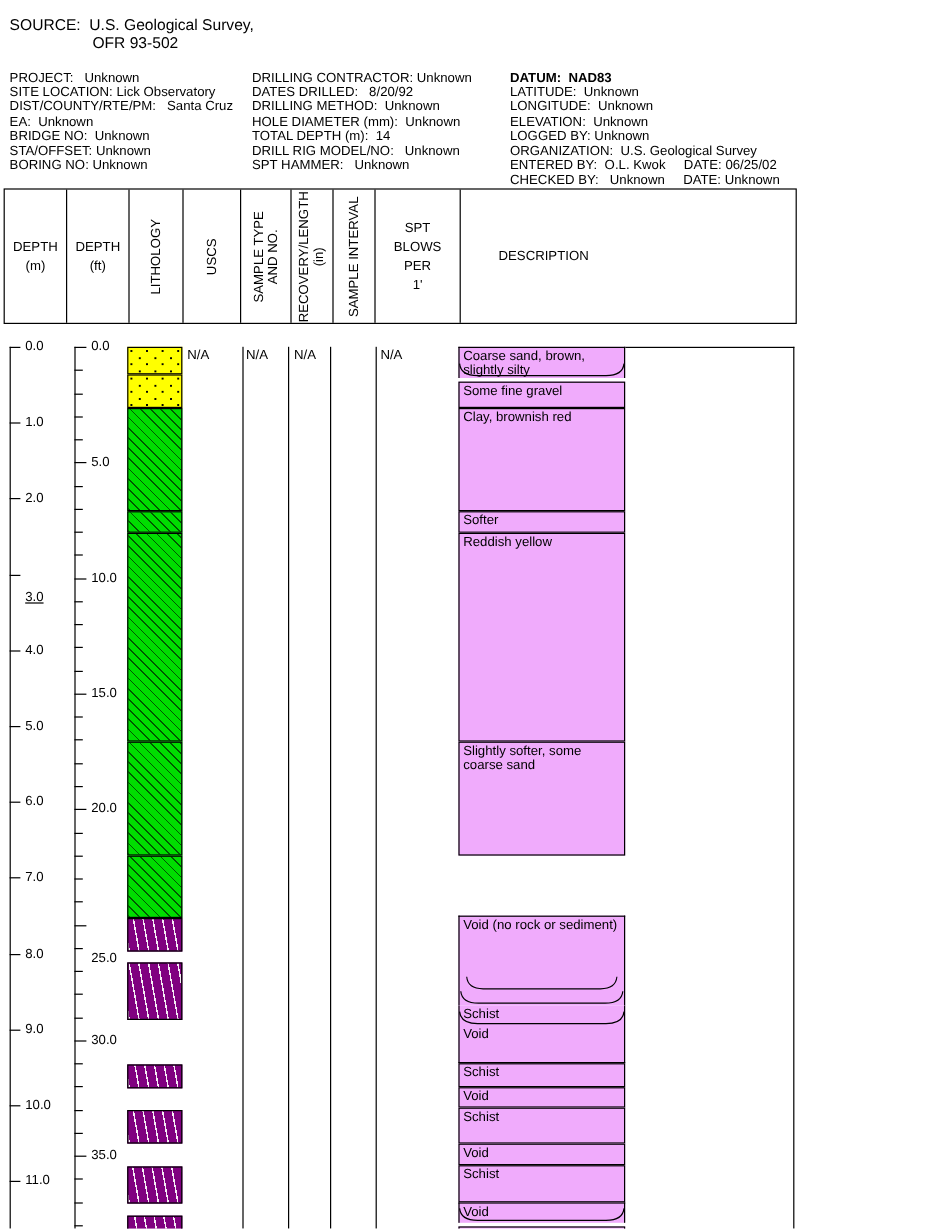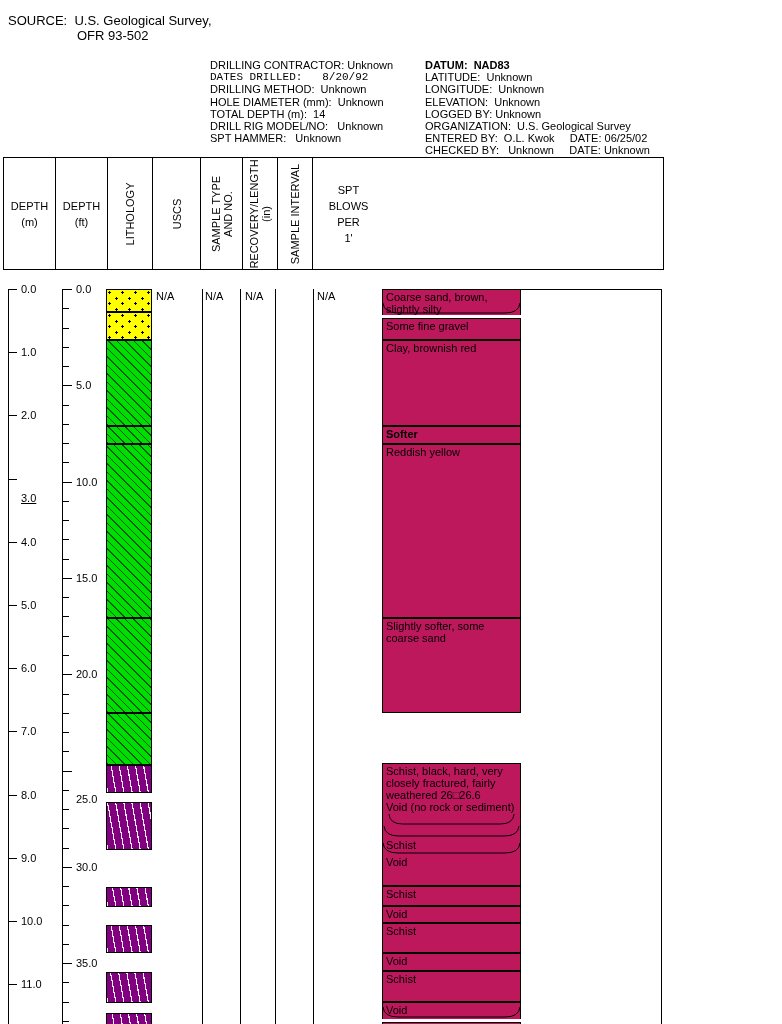--- a/index.html
+++ b/index.html
@@ -20,37 +20,46 @@
   .band{position:absolute;left:106px;width:46px;border:1px solid #000;box-sizing:border-box;}
   .band.sand{background-color:#FFFF00;
      background-image:radial-gradient(circle,#000 0 1.1px,transparent 1.2px),
                       radial-gradient(circle,#000 0 1.1px,transparent 1.2px);
      background-size:13px 11px,13px 11px;background-position:3px 3px,9px 8px;}
   .band.clay{background-color:#00DD00;
      background-image:repeating-linear-gradient(45deg,rgba(0,0,0,.6) 0 1px,transparent 1px 6px);}
   .band.schist{background-color:#800080;
      background-image:repeating-linear-gradient(80deg,rgba(255,255,255,.92) 0 1.2px,transparent 1.2px 8px);}
   .desc-box{position:absolute;left:382px;width:139px;border:1px solid #000;box-sizing:border-box;
-     background:#be185d;padding:1px 3px;line-height:12px;}
+     background:#f0abfc;padding:1px 3px;line-height:12px;}
   .tick{position:absolute;height:1px;background:#000;}
   .ticklabel{position:absolute;height:14px;line-height:14px;}
 </style>
 </head>
 <body>
 
 <div id="page">
 
   <div style="position:absolute;left:8px;top:13px;font-size:13px;">
     <div class="pre">SOURCE:  U.S. Geological Survey,</div>
     <div class="pre" style="padding-left:69px;">OFR 93-502</div>
   </div>
 
+  <div id="info-left" style="position:absolute;left:8px;top:59px;line-height:12.2px;">
+      <div style="white-space: pre;">PROJECT:   Unknown</div>
+      <div style="white-space: pre;">SITE LOCATION: Lick Observatory</div>
+      <div style="white-space: pre;">DIST/COUNTY/RTE/PM:   Santa Cruz</div>
+      <div style="white-space: pre;">EA:  Unknown</div>
+      <div style="white-space: pre;">BRIDGE NO:  Unknown</div>
+      <div style="white-space: pre;">STA/OFFSET: Unknown</div>
+      <div style="white-space: pre;">BORING NO: Unknown</div>
+    </div>
   <div id="info-middle" style="position:absolute;left:210px;top:59px;line-height:12.2px;">
       <div style="white-space: pre;">DRILLING CONTRACTOR: Unknown</div>
-      <div style="white-space: pre; font-family: Liberation Mono, monospace;">DATES DRILLED:   8/20/92</div>
+      <div style="white-space: pre;">DATES DRILLED:   8/20/92</div>
       <div style="white-space: pre;">DRILLING METHOD:  Unknown</div>
       <div style="white-space: pre;">HOLE DIAMETER (mm):  Unknown</div>
       <div style="white-space: pre;">TOTAL DEPTH (m):  14</div>
       <div style="white-space: pre;">DRILL RIG MODEL/NO:   Unknown</div>
       <div style="white-space: pre;">SPT HAMMER:   Unknown</div>
     </div>
   <div id="info-right" style="position:absolute;left:425px;top:59px;line-height:12.2px;">
       <div style="white-space: pre; font-weight: bold;">DATUM:  NAD83</div>
       <div style="white-space: pre;">LATITUDE:  Unknown</div>
       <div style="white-space: pre;">LONGITUDE:  Unknown</div>
@@ -85,20 +94,23 @@
 (in)</div>
       </div>
     <div class="hcell" style="width:35px">
         <div class="vtext">SAMPLE INTERVAL</div>
       </div>
     <div class="hcell" style="width:71px">
         <div class="htext">SPT
 BLOWS
 PER
 1'</div>
+      </div>
+    <div class="hcell" style="width:138px">
+        <div class="htext">DESCRIPTION</div>
       </div>
   </div>
 
   <div class="vl" style="left:202px"></div>
   <div class="vl" style="left:240px"></div>
   <div class="vl" style="left:275px"></div>
   <div class="vl" style="left:313px"></div>
   <div class="vl" style="left:661px"></div>
   <div style="position:absolute;left:521px;top:289px;width:141px;height:1px;background:#000;"></div>
 
@@ -200,31 +212,30 @@
           <path d="M1 0 Q2 10 16 10 L123 10 Q137 10 138 0" fill="none" stroke="#000" stroke-width="1"></path>
         </svg>
       </div>
     </div>
     <div class="desc-box" style="top: 318px; height: 22px;">
       <div style="">Some fine gravel</div>
     </div>
     <div class="desc-box" style="top: 340px; height: 86px;">
       <div style="">Clay, brownish red</div>
     </div>
-    <div class="desc-box" style="top: 426px; height: 18px; font-weight: bold;">
+    <div class="desc-box" style="top: 426px; height: 18px;">
       <div style="">Softer</div>
     </div>
     <div class="desc-box" style="top: 618px; height: 95px;">
       <div style="">Slightly softer, some coarse sand</div>
     </div>
     <div class="desc-box" style="top: 444px; height: 174px;">
       <div style="">Reddish yellow</div>
     </div>
     <div class="desc-box" style="top: 763px; height: 75px; border-bottom: none;">
-      <div style="">Schist, black, hard, very closely fractured, fairly weathered 26□26.6</div>
       <div style="">Void (no rock or sediment)</div>
       <div style="position: absolute; left: 5px; right: 5px; bottom: 12px; height: 12px;">
         <svg viewBox="0 0 139 12" preserveAspectRatio="none" style="position:absolute;left:0;top:0;width:100%;height:100%;display:block;overflow:visible">
           <path d="M1 0 Q2 10 16 10 L123 10 Q137 10 138 0" fill="none" stroke="#000" stroke-width="1"></path>
         </svg>
       </div>
       <div style="position: absolute; left: 0px; right: 0px; bottom: 0px; height: 12px;">
         <svg viewBox="0 0 139 12" preserveAspectRatio="none" style="position:absolute;left:0;top:0;width:100%;height:100%;display:block;overflow:visible">
           <path d="M1 0 Q2 10 16 10 L123 10 Q137 10 138 0" fill="none" stroke="#000" stroke-width="1"></path>
         </svg>

